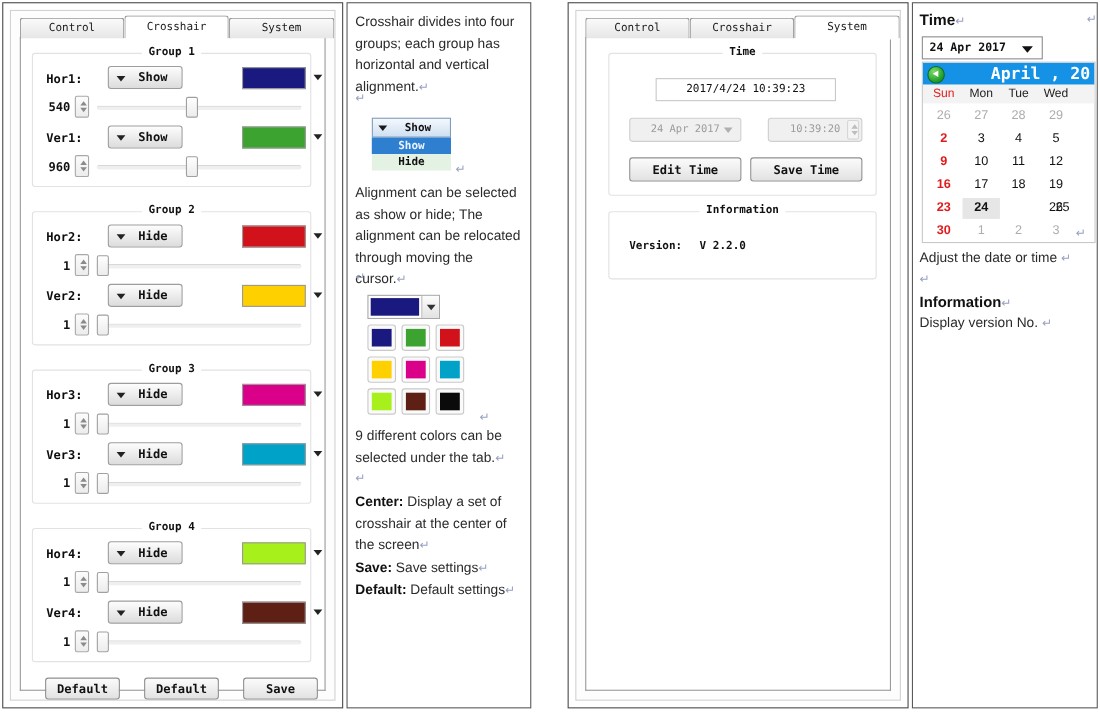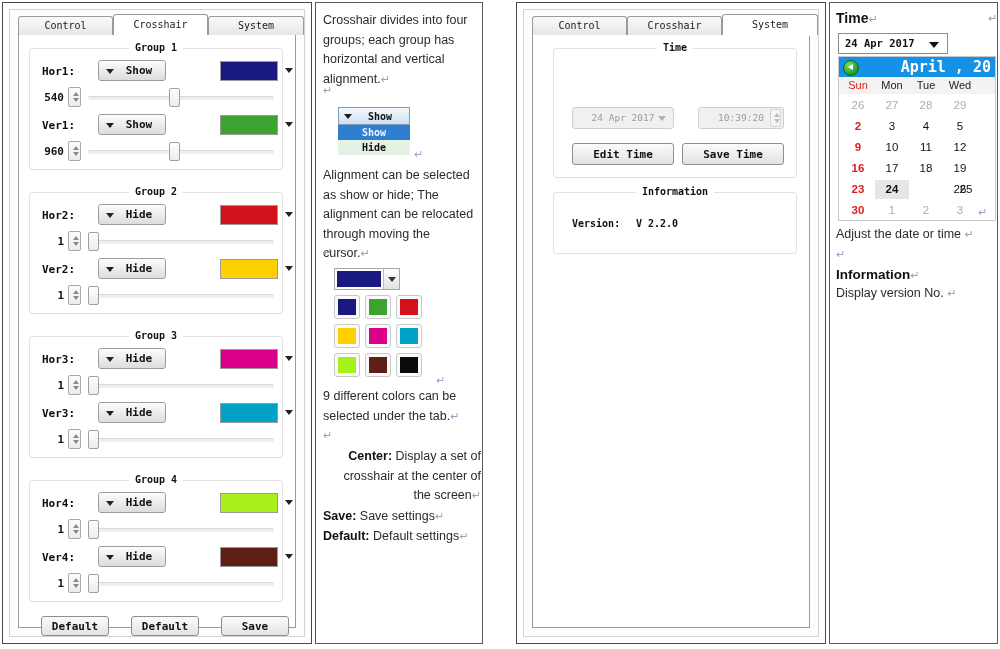--- a/index.html
+++ b/index.html
@@ -327,21 +327,21 @@
           <i style="background:#0B0B0B"></i>
         </div>
     </div>
     <div class="anno pilcrow" style="left:120px;top:368px;">↵</div>
 
     <div class="anno" style="left:7px;top:384px;width:156px;">
       <span>9 different colors can be selected under the tab.</span><span class="pilcrow">↵</span>
     </div>
     <div class="anno pilcrow" style="left:7px;top:423px;">↵</div>
 
-    <div class="anno" style="left:7px;top:444px;width:158px;text-align:right;">
+    <div class="anno" style="left:7px;top:444px;width:158px;">
       <b>Center:</b><span> Display a set of crosshair at the center of the screen</span><span class="pilcrow">↵</span>
     </div>
     <div class="anno" style="left:7px;top:504px;width:158px;">
       <b>Save:</b><span> Save settings</span><span class="pilcrow">↵</span>
     </div>
     <div class="anno" style="left:7px;top:524px;width:158px;">
       <b>Default:</b><span> Default settings</span><span class="pilcrow">↵</span>
     </div>
   </div>
 
@@ -352,20 +352,21 @@
         <div class="tab" style="left:0;width:95px;">Control</div>
         <div class="tab" style="left:95px;width:95px;">Crosshair</div>
         <div class="tab active" style="left:190px;width:96px;top:-2px;">System</div>
       </div>
 
       <div class="tabpane">
 
         <div class="grp" style="left:20px;top:14px;width:244px;height:130px;">
           <span class="grp-title">Time</span>
 
+          <div class="readout" style="left:42px;top:22px;width:164px;height:21px;">2017/4/24   10:39:23</div>
 
           <div class="disabled" style="left:18px;top:58px;width:102px;height:22px;">24 Apr 2017</div>
           <span class="dis-arr" style="left:104px;top:67px;"></span>
 
           <div class="disabled" style="left:144px;top:58px;width:86px;height:22px;">10:39:20</div>
           <div class="dis-spin" style="left:216px;top:60px;"></div>
 
           <div class="btn" style="left:18px;top:94px;width:102px;height:22px;line-height:21px;">Edit Time</div>
           <div class="btn" style="left:128px;top:94px;width:102px;height:22px;line-height:21px;">Save Time</div>
         </div>

